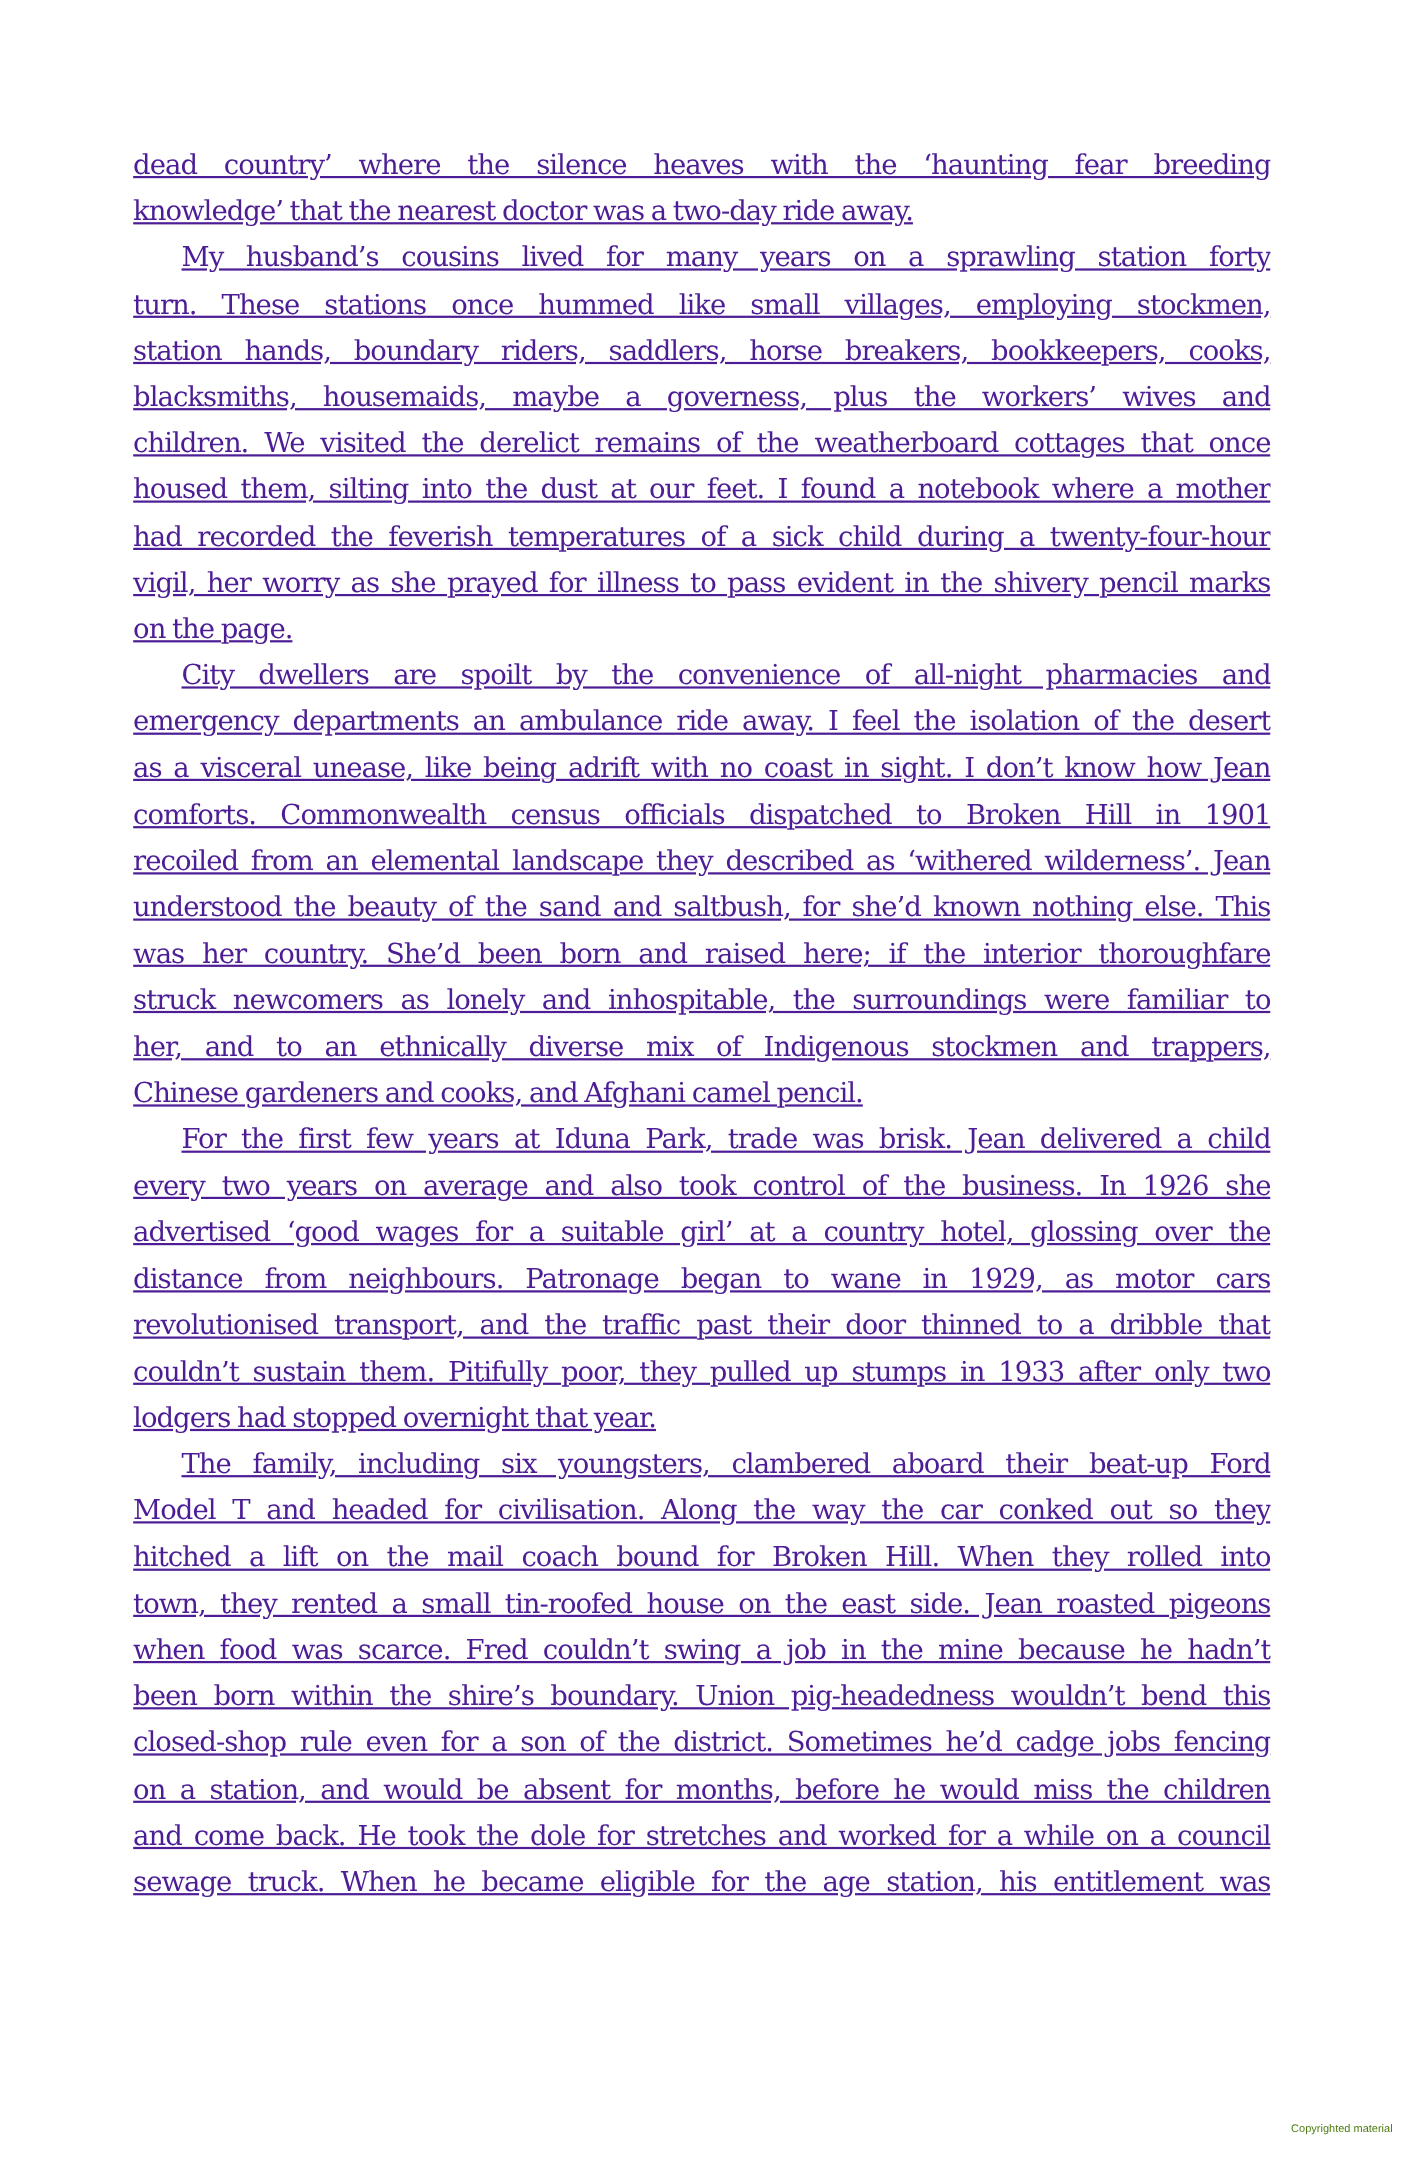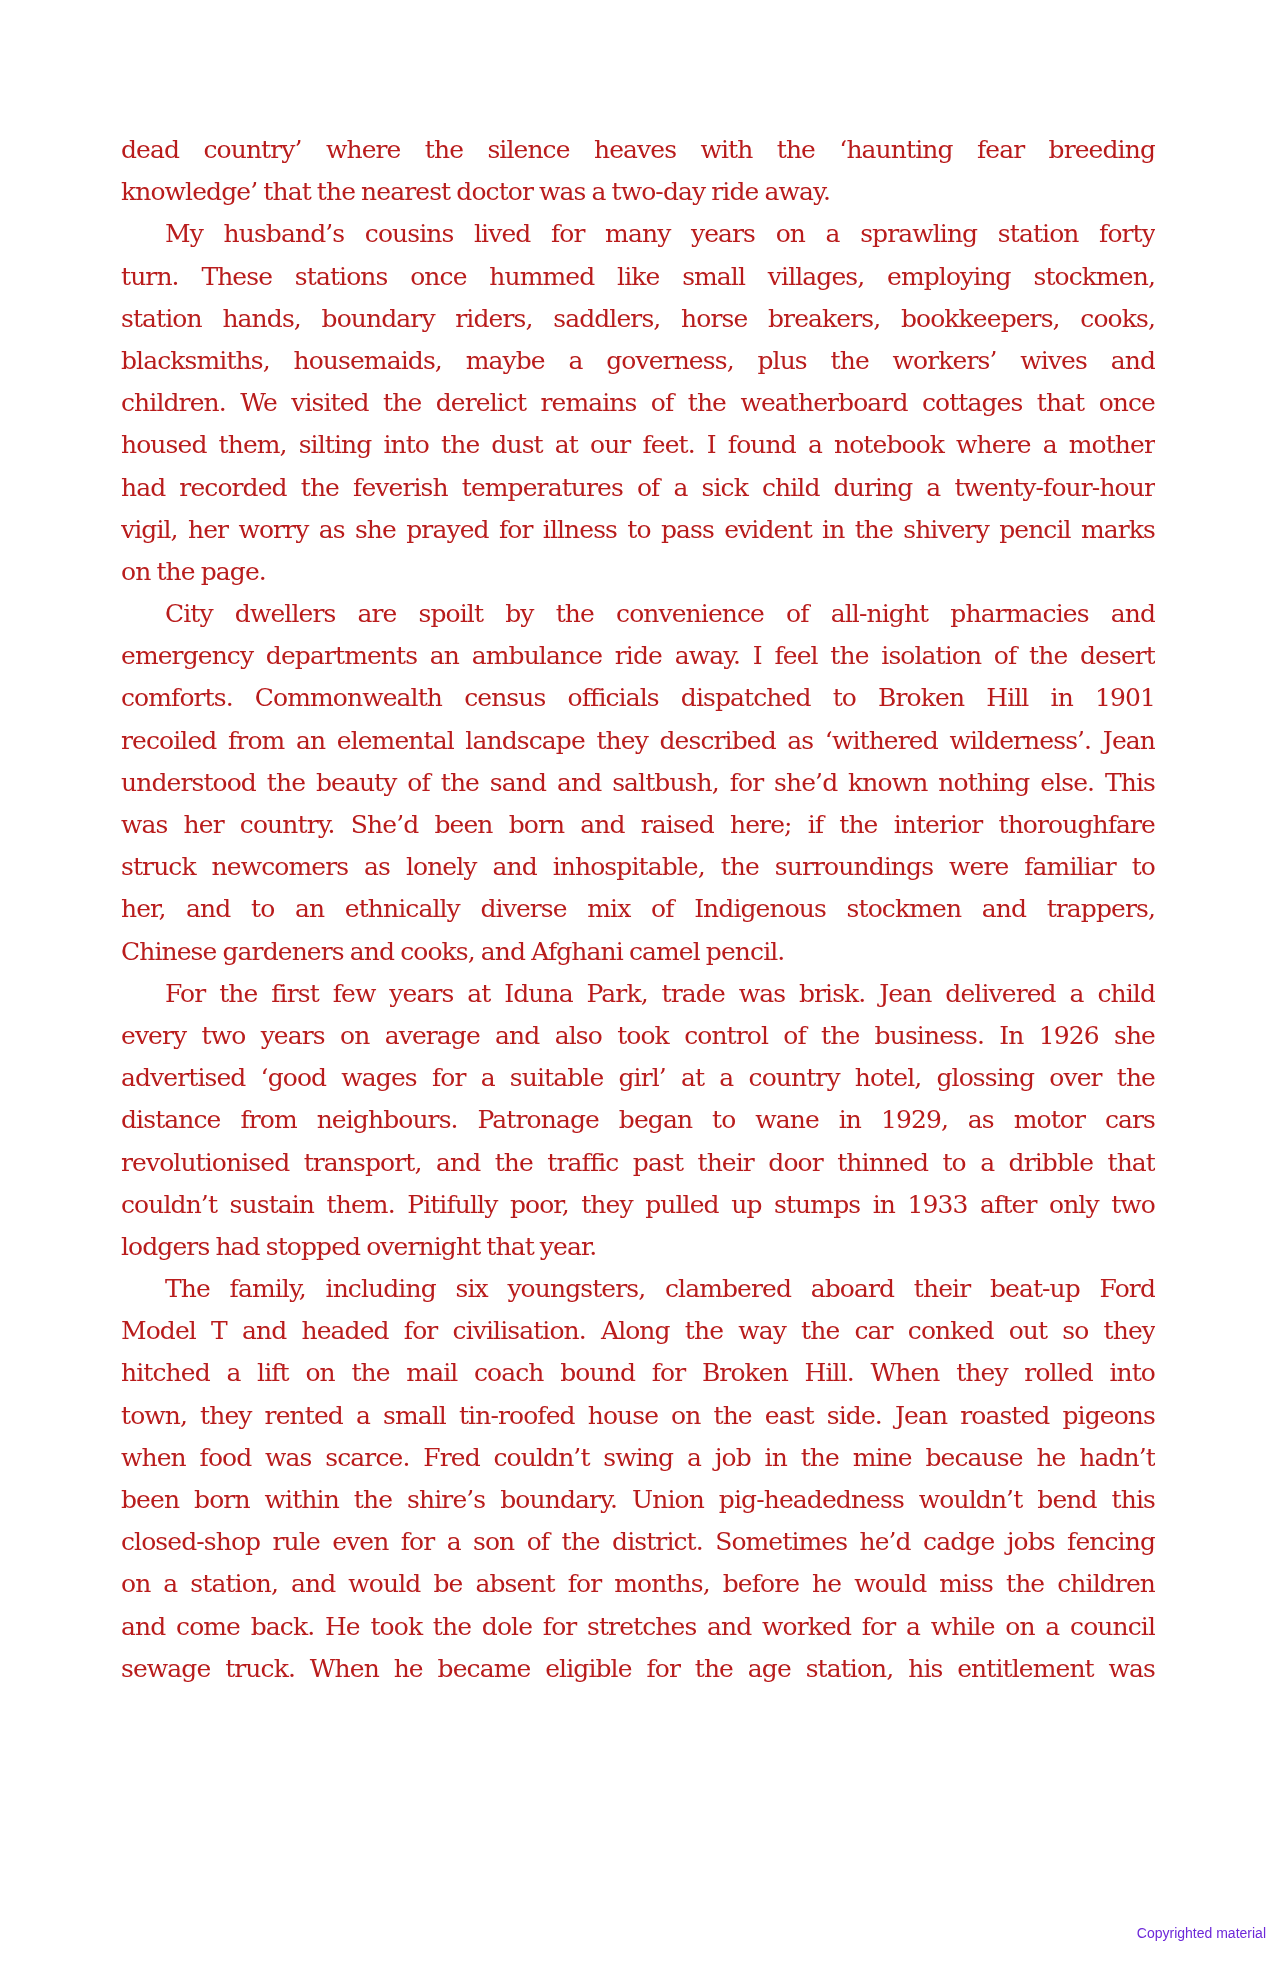--- a/index.html
+++ b/index.html
@@ -4,42 +4,43 @@
 <style>
   html, body { margin: 0; padding: 0; background: #ffffff; }
   body { width: 1280px; height: 1963px; position: relative; overflow: hidden; }
   .page {
     position: absolute;
     left: 121px;
     top: 129px;
     width: 1034px;
     font-family: "DejaVu Serif", "Liberation Serif", serif;
     font-size: 25px;
-    color: #b91c1c;
+    color: #4c1d95;
     letter-spacing: -0.9px;
     word-spacing: -1px;
+    text-decoration: underline;
   }
   .line {
     display: block;
     height: 42.2px;
     line-height: 42.2px;
     white-space: nowrap;
     text-align: justify;
     text-align-last: justify;
     overflow: hidden;
   }
   .line.last { text-align-last: left; }
   .line.indent { padding-left: 44px; }
   .watermark {
     position: absolute;
     right: 14px;
     bottom: 22px;
     font-family: "Liberation Sans", sans-serif;
-    font-size: 14px;
-    color: #6d28d9;
+    font-size: 10px;
+    color: #4d7c0f;
   }
 </style>
 </head>
 <body>
 
 <div class="page" id="page-body">
     <div>
       <span class="line">dead country’ where the silence heaves with the ‘haunting fear breeding</span>
       <span class="line last">knowledge’ that the nearest doctor was a two-day ride away.</span>
     </div>
@@ -50,20 +51,21 @@
       <span class="line">blacksmiths, housemaids, maybe a governess, plus the workers’ wives and</span>
       <span class="line">children. We visited the derelict remains of the weatherboard cottages that once</span>
       <span class="line">housed them, silting into the dust at our feet. I found a notebook where a mother</span>
       <span class="line">had recorded the feverish temperatures of a sick child during a twenty-four-hour</span>
       <span class="line">vigil, her worry as she prayed for illness to pass evident in the shivery pencil marks</span>
       <span class="line last">on the page.</span>
     </div>
     <div>
       <span class="line indent">City dwellers are spoilt by the convenience of all-night pharmacies and</span>
       <span class="line">emergency departments an ambulance ride away. I feel the isolation of the desert</span>
+      <span class="line">as a visceral unease, like being adrift with no coast in sight. I don’t know how Jean</span>
       <span class="line">comforts. Commonwealth census officials dispatched to Broken Hill in 1901</span>
       <span class="line">recoiled from an elemental landscape they described as ‘withered wilderness’. Jean</span>
       <span class="line">understood the beauty of the sand and saltbush, for she’d known nothing else. This</span>
       <span class="line">was her country. She’d been born and raised here; if the interior thoroughfare</span>
       <span class="line">struck newcomers as lonely and inhospitable, the surroundings were familiar to</span>
       <span class="line">her, and to an ethnically diverse mix of Indigenous stockmen and trappers,</span>
       <span class="line last">Chinese gardeners and cooks, and Afghani camel pencil.</span>
     </div>
     <div>
       <span class="line indent">For the first few years at Iduna Park, trade was brisk. Jean delivered a child</span>

